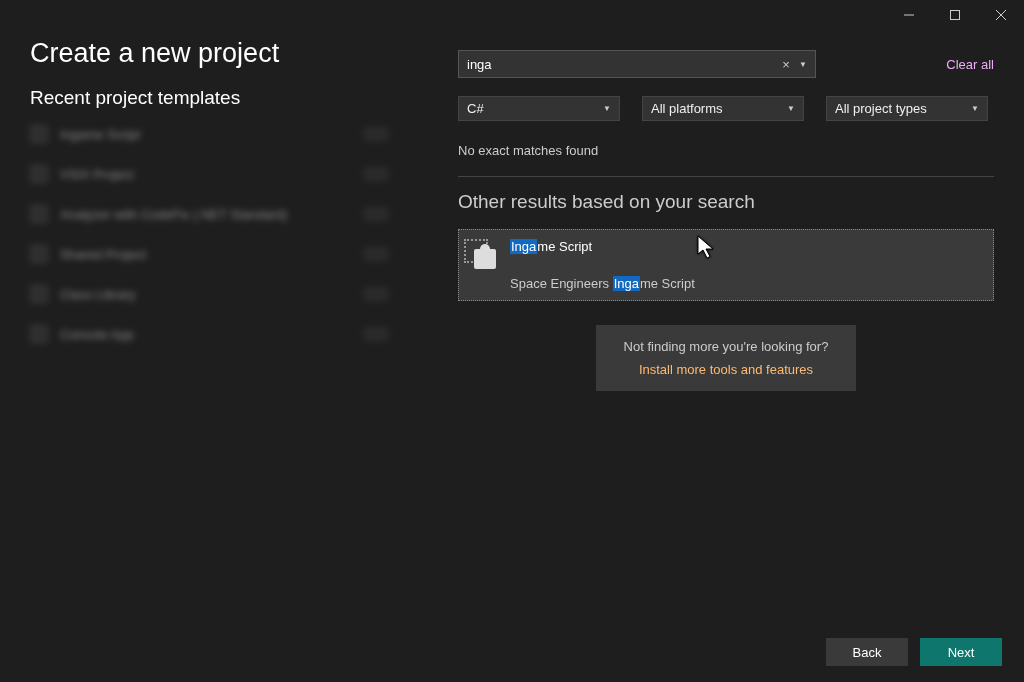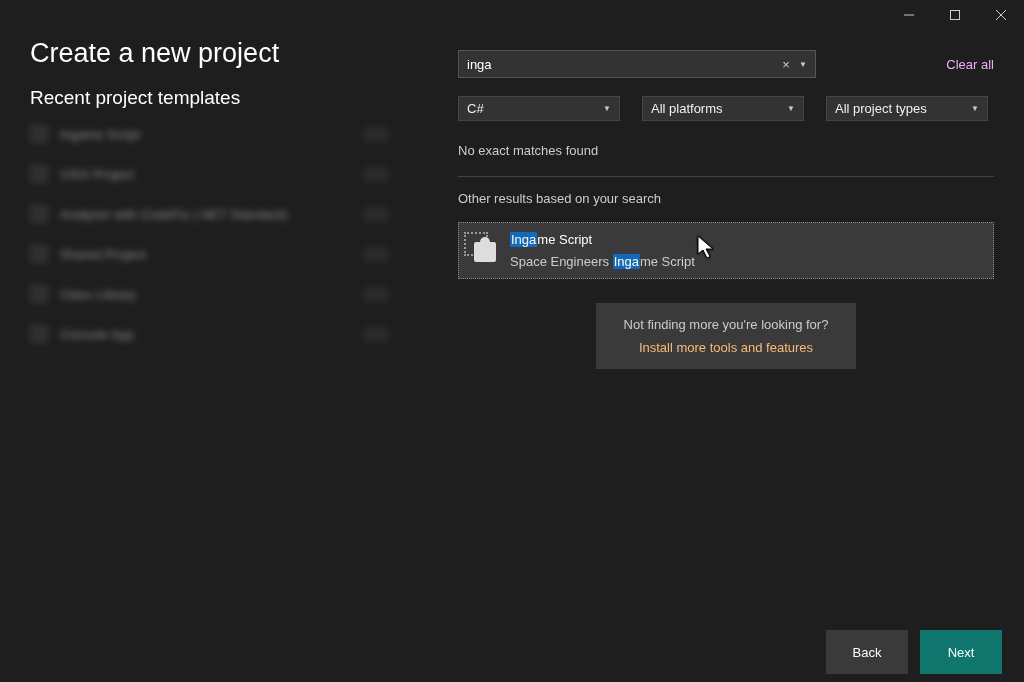--- a/index.html
+++ b/index.html
@@ -163,21 +163,21 @@
       font-size: 13px;
       color: #cccccc;
       margin-bottom: 18px;
     }
     .divider {
       height: 1px;
       background: #444;
       margin-bottom: 14px;
     }
     .other-results-label {
-      font-size: 13px;
+      font-size: 19px;
       color: #cccccc;
       margin-bottom: 16px;
     }
     
     .result-item {
       display: flex;
       gap: 14px;
       padding: 10px 8px;
       margin-bottom: 10px;
     }
@@ -216,21 +216,21 @@
       left: 14px;
       top: 3px;
       width: 10px;
       height: 10px;
       background: #ddd;
       border-radius: 50%;
     }
     .result-text {
       display: flex;
       flex-direction: column;
-      gap: 7px;
+      gap: 22px;
     }
     .result-title {
       font-size: 13px;
       color: #ffffff;
     }
     .result-desc {
       font-size: 13px;
       color: #cccccc;
     }
     .hl {
@@ -262,21 +262,21 @@
       right: 0;
       height: 60px;
       display: flex;
       justify-content: flex-end;
       align-items: center;
       padding: 0 22px;
       gap: 12px;
     }
     .btn {
       min-width: 82px;
-      height: 44px;
+      height: 28px;
       display: flex;
       align-items: center;
       justify-content: center;
       font-size: 13px;
       color: #ffffff;
       border: none;
     }
     .btn-back { background: #3a3a3a; }
     .btn-next { background: #0f766e; }
     

